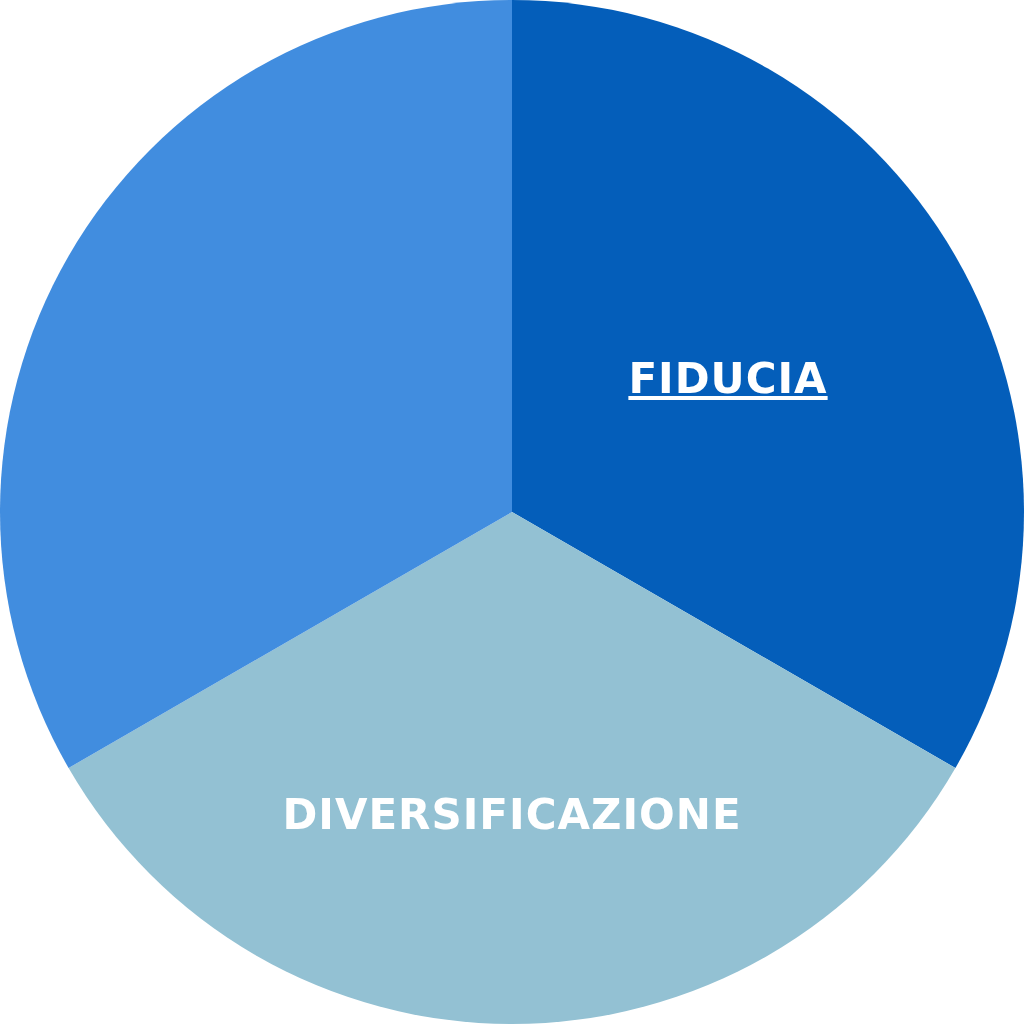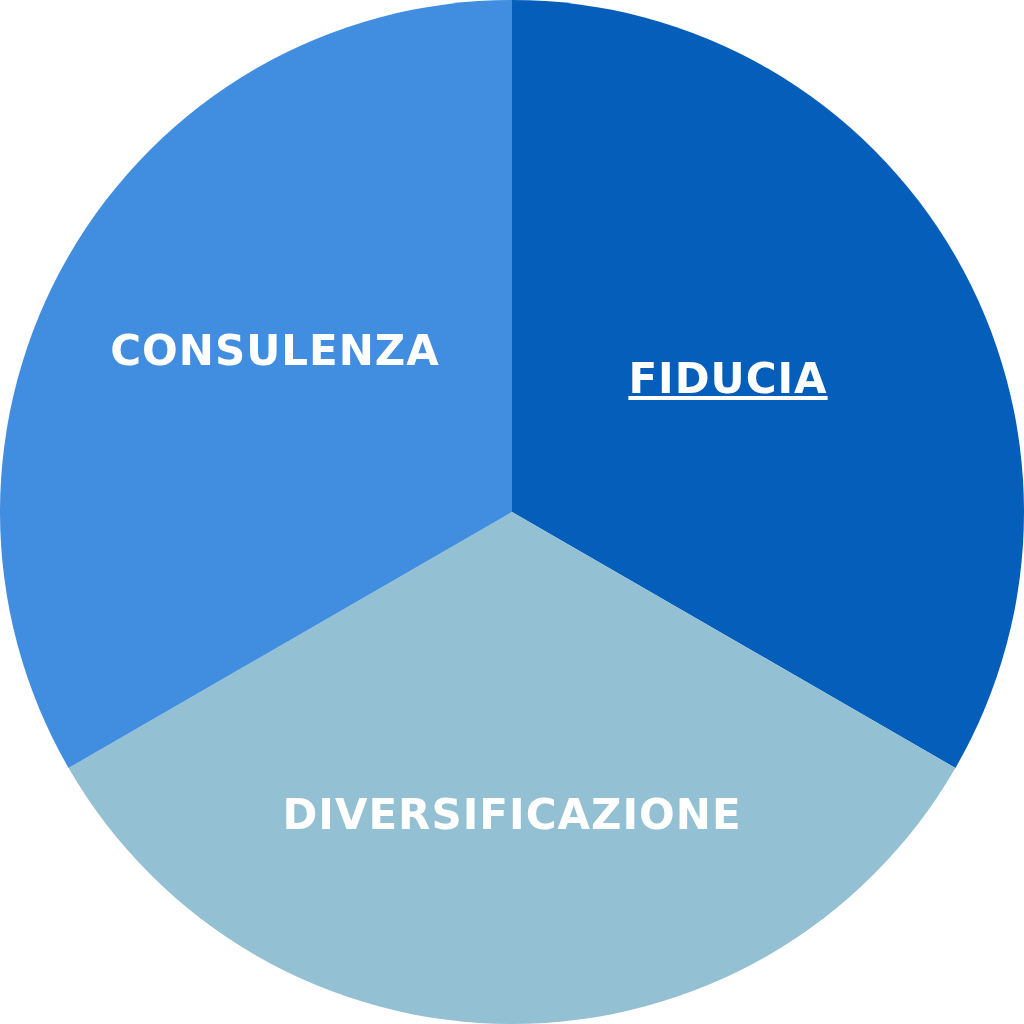--- a/index.html
+++ b/index.html
@@ -23,16 +23,15 @@
 </head>
 <body>
 
 <svg id="chart" viewBox="0 0 1024 1024" xmlns="http://www.w3.org/2000/svg">
     <path d="M512,512 L512,0 A512,512 0 0 1 955.4050067376327,767.9999999999999 Z" fill="#045EBA"></path>
     <path d="M512,512 L955.4050067376327,767.9999999999999 A512,512 0 0 1 68.5949932623675,768.0000000000002 Z" fill="#93C1D3"></path>
     <path d="M512,512 L68.5949932623675,768.0000000000002 A512,512 0 0 1 511.9999999999999,0 Z" fill="#418DDF"></path>
   </svg>
 
 <div id="lbl-0" class="lbl">
-  <div>CONSULENZA</div>
 </div>
 <div id="lbl-1" class="lbl">FIDUCIA</div>
 <div id="lbl-2" class="lbl">DIVERSIFICAZIONE</div>
 
 </body></html>

